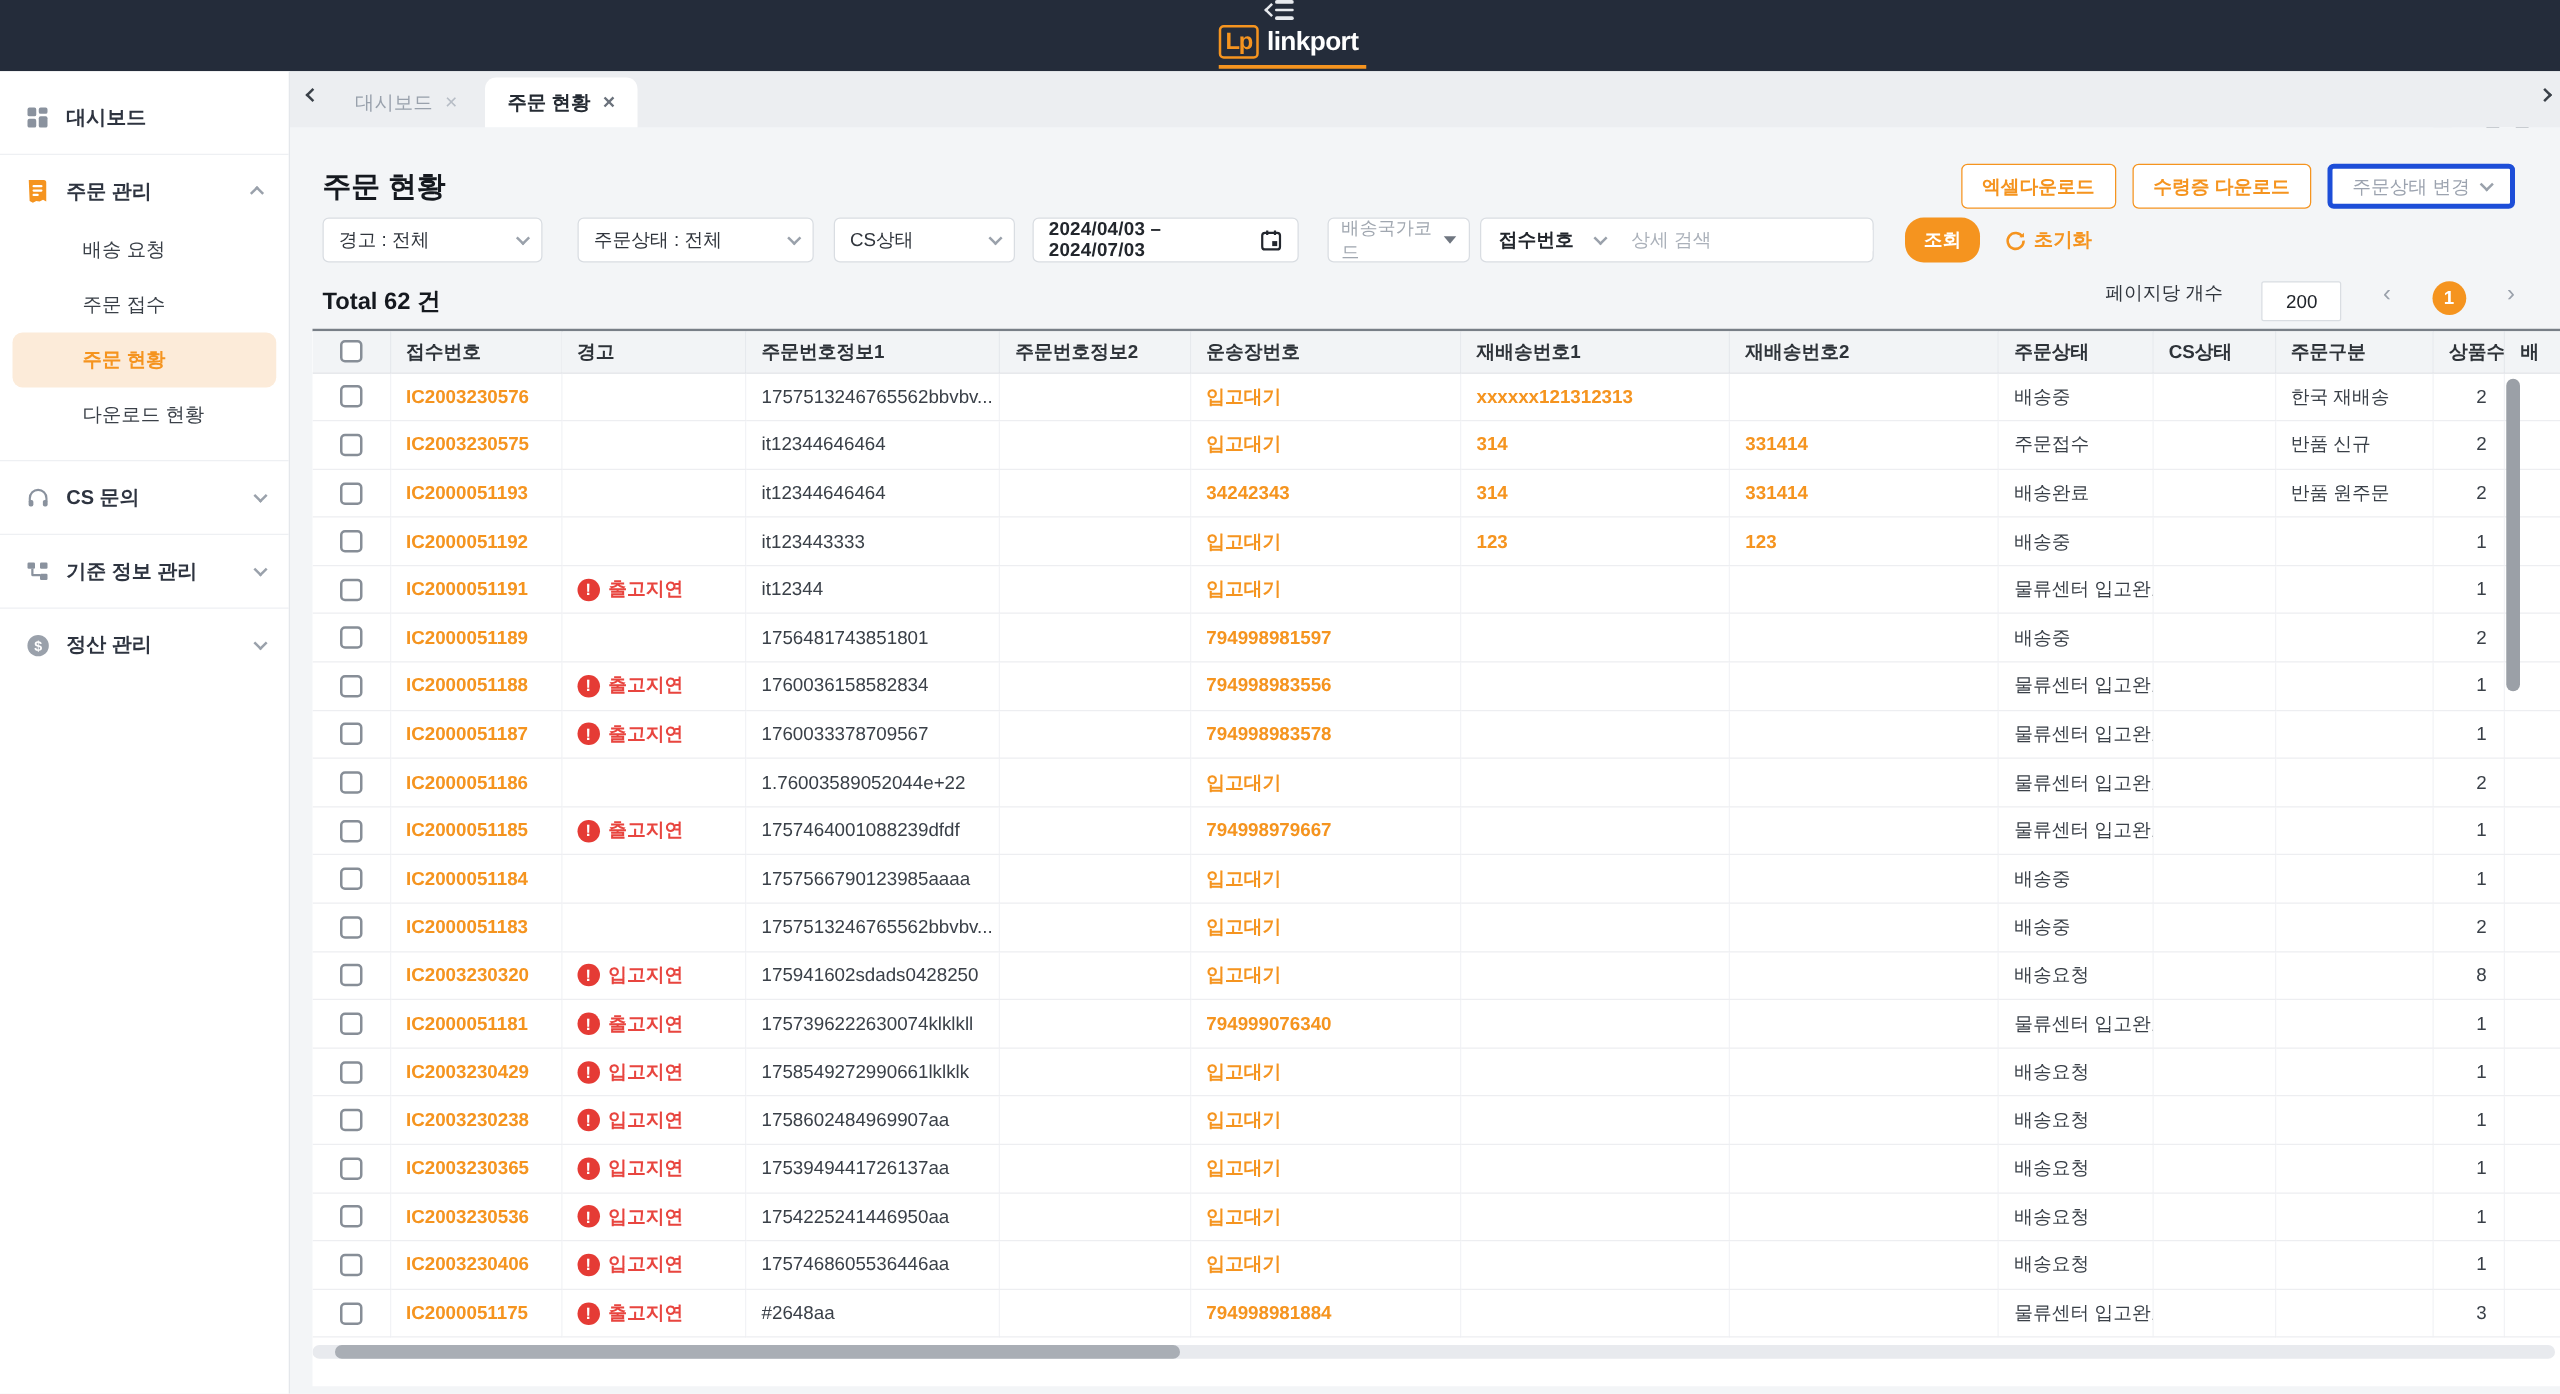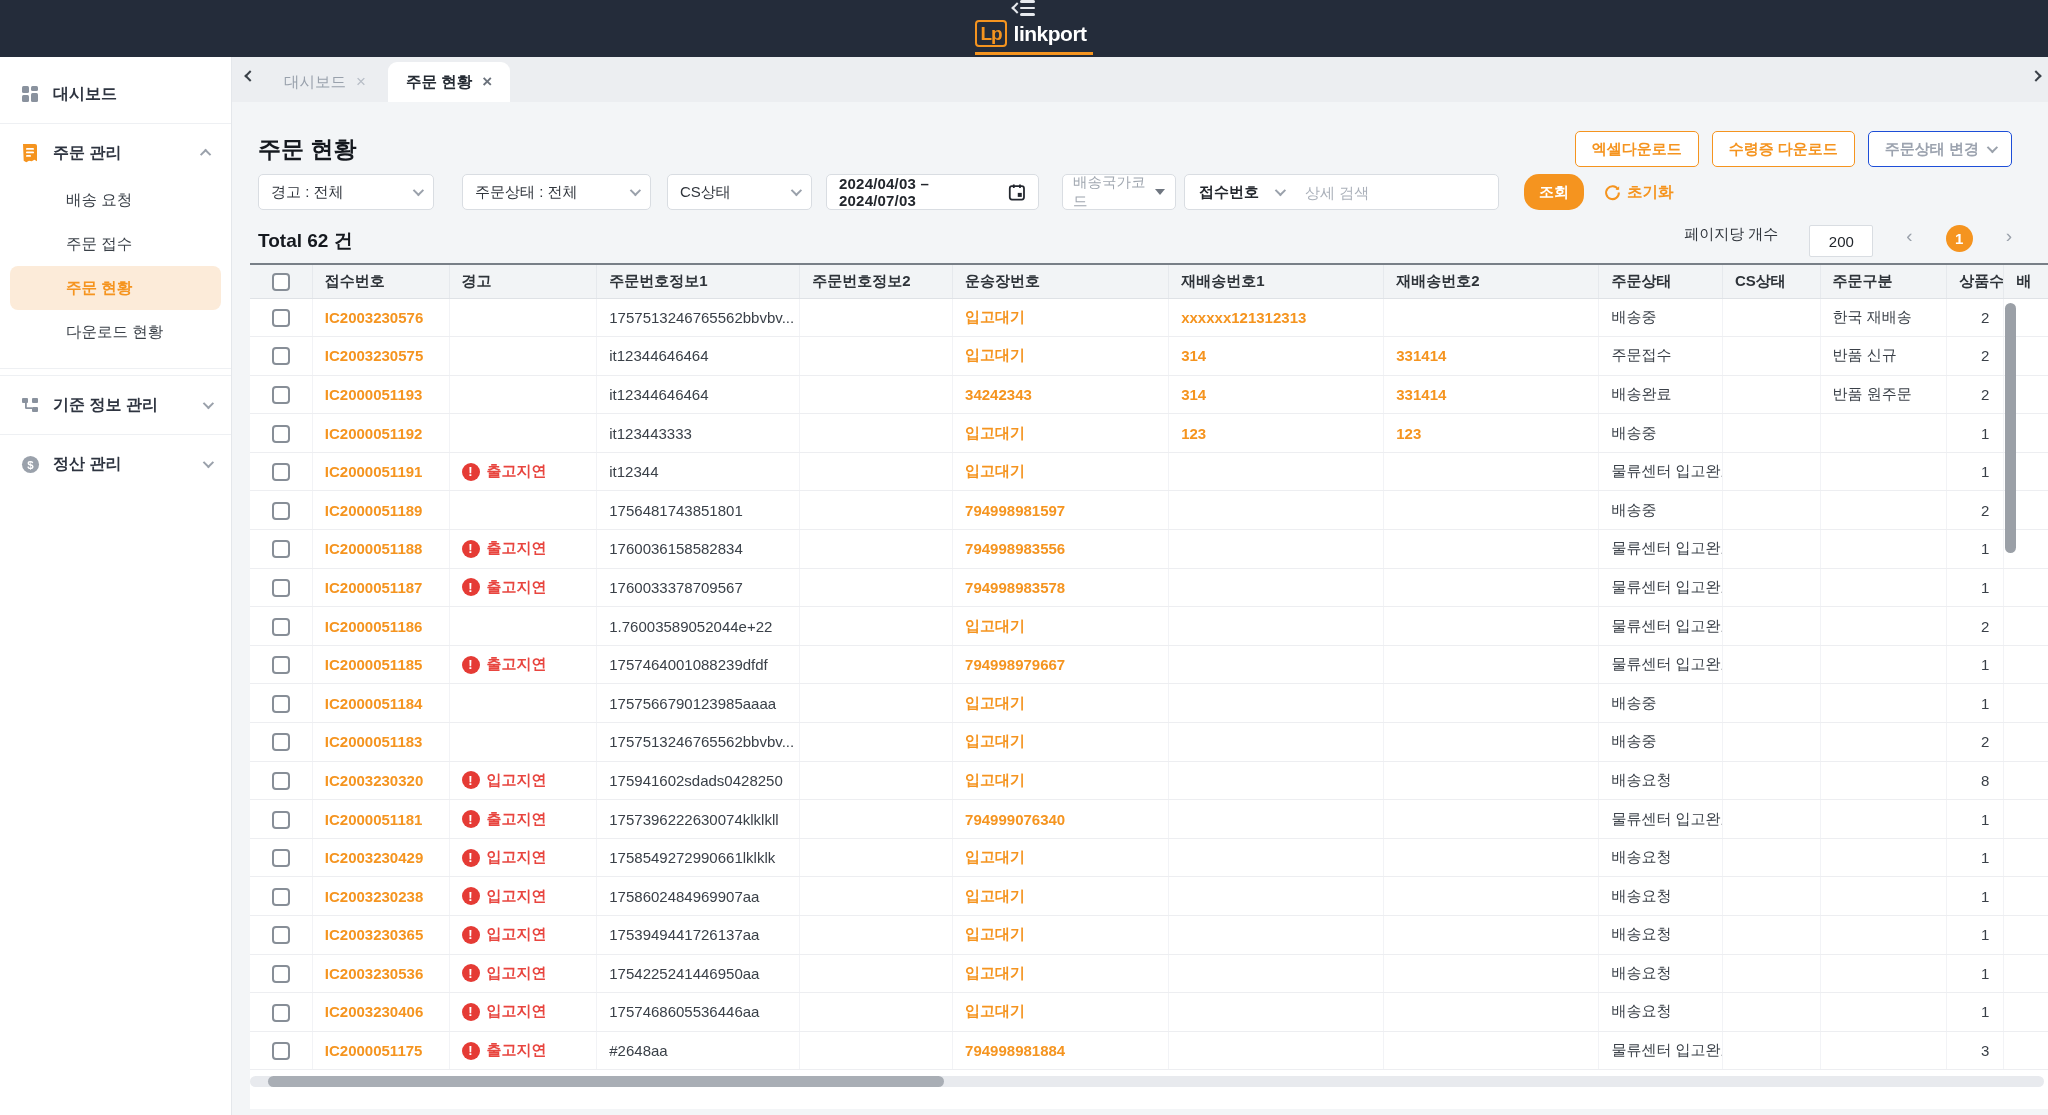--- a/index.html
+++ b/index.html
@@ -49,21 +49,21 @@
   .tab.active { background:#FFFFFF; color:#252B33; font-weight:700; margin-left:4px; }
   .tab.active .x { color:#6B727C; }
 
   
   .content { flex:1; background:#F3F5F7; padding-left:18px; position:relative; min-width:0; }
   .header-row { margin-top:30px; height:34px; display:flex; align-items:center; padding-right:36px; }
   .page-title { font-size:23px; font-weight:800; color:#15191F; margin-left:8px; }
   .header-actions { margin-left:auto; display:flex; gap:13px; }
   .btn { height:36px; border-radius:5px; background:#FFFFFF; font-size:15px; font-weight:700; padding:0 16px; display:flex; align-items:center; gap:8px; cursor:pointer; }
   .btn.outline-orange { border:1px solid #F5941F; color:#F5941F; }
-  .btn.outline-gray { border:1px solid #1d4ed8; color:#9CA3AF; font-weight:700; }
+  .btn.outline-gray { border:4px solid #1d4ed8; color:#9CA3AF; font-weight:400; }
 
   .filter-row { margin-top:8px; height:36px; display:flex; align-items:center; margin-left:8px; }
   .fbox { height:36px; background:#FFFFFF; border:1px solid #D9DDE2; border-radius:5px; display:flex; align-items:center; padding:0 12px; font-size:15px; color:#30353C; cursor:pointer; }
   .fbox .chev, .fbox .tri { margin-left:auto; }
   .tri { width:0; height:0; border-left:5px solid transparent; border-right:5px solid transparent; border-top:6px solid #6F7680; }
   .gray-text { color:#A0A7B0; }
   .date-text { font-weight:600; color:#22262C; letter-spacing:0.2px; }
   .search-group { height:36px; background:#FFFFFF; border:1px solid #D9DDE2; border-radius:5px; display:flex; align-items:center; }
   .search-sel { width:108px; padding:0 10px 0 14px; display:flex; align-items:center; font-size:15px; color:#22262C; font-weight:600; cursor:pointer; }
   .search-sel .chev { margin-left:auto; }
@@ -158,20 +158,31 @@
       <span class="chev up chev-right"></span>
     </div>
     <div class="side-children">
       <div class="side-child">배송 요청</div>
       <div class="side-child">주문 접수</div>
       <div class="side-child active">주문 현황</div>
       <div class="side-child">다운로드 현황</div>
     </div>
     <div class="side-divider"></div>
 
+    <div class="side-item">
+      <span class="icon16">
+        <svg width="19" height="19" viewBox="0 0 20 20" fill="none" stroke="#8A929E" stroke-width="1.8">
+            <path d="M3 13v-3a7 7 0 0 1 14 0v3"></path>
+            <rect x="2" y="11.5" width="4" height="5.5" rx="1.6" fill="#8A929E" stroke="none"></rect>
+            <rect x="14" y="11.5" width="4" height="5.5" rx="1.6" fill="#8A929E" stroke="none"></rect>
+          </svg>
+      </span>
+      <span>CS 문의</span>
+      <span class="chev down chev-right"></span>
+    </div>
     <div class="side-divider"></div>
 
     <div class="side-item">
       <span class="icon16">
         <svg width="18" height="18" viewBox="0 0 18 18" fill="#8A929E">
             <rect x="1" y="2" width="6" height="5" rx="1"></rect>
             <rect x="11" y="2" width="6" height="5" rx="1"></rect>
             <rect x="11" y="11" width="6" height="5" rx="1"></rect>
             <path d="M4 7v4.8a1.2 1.2 0 0 0 1.2 1.2H11v-1.8H5.8V7z"></path>
           </svg>

